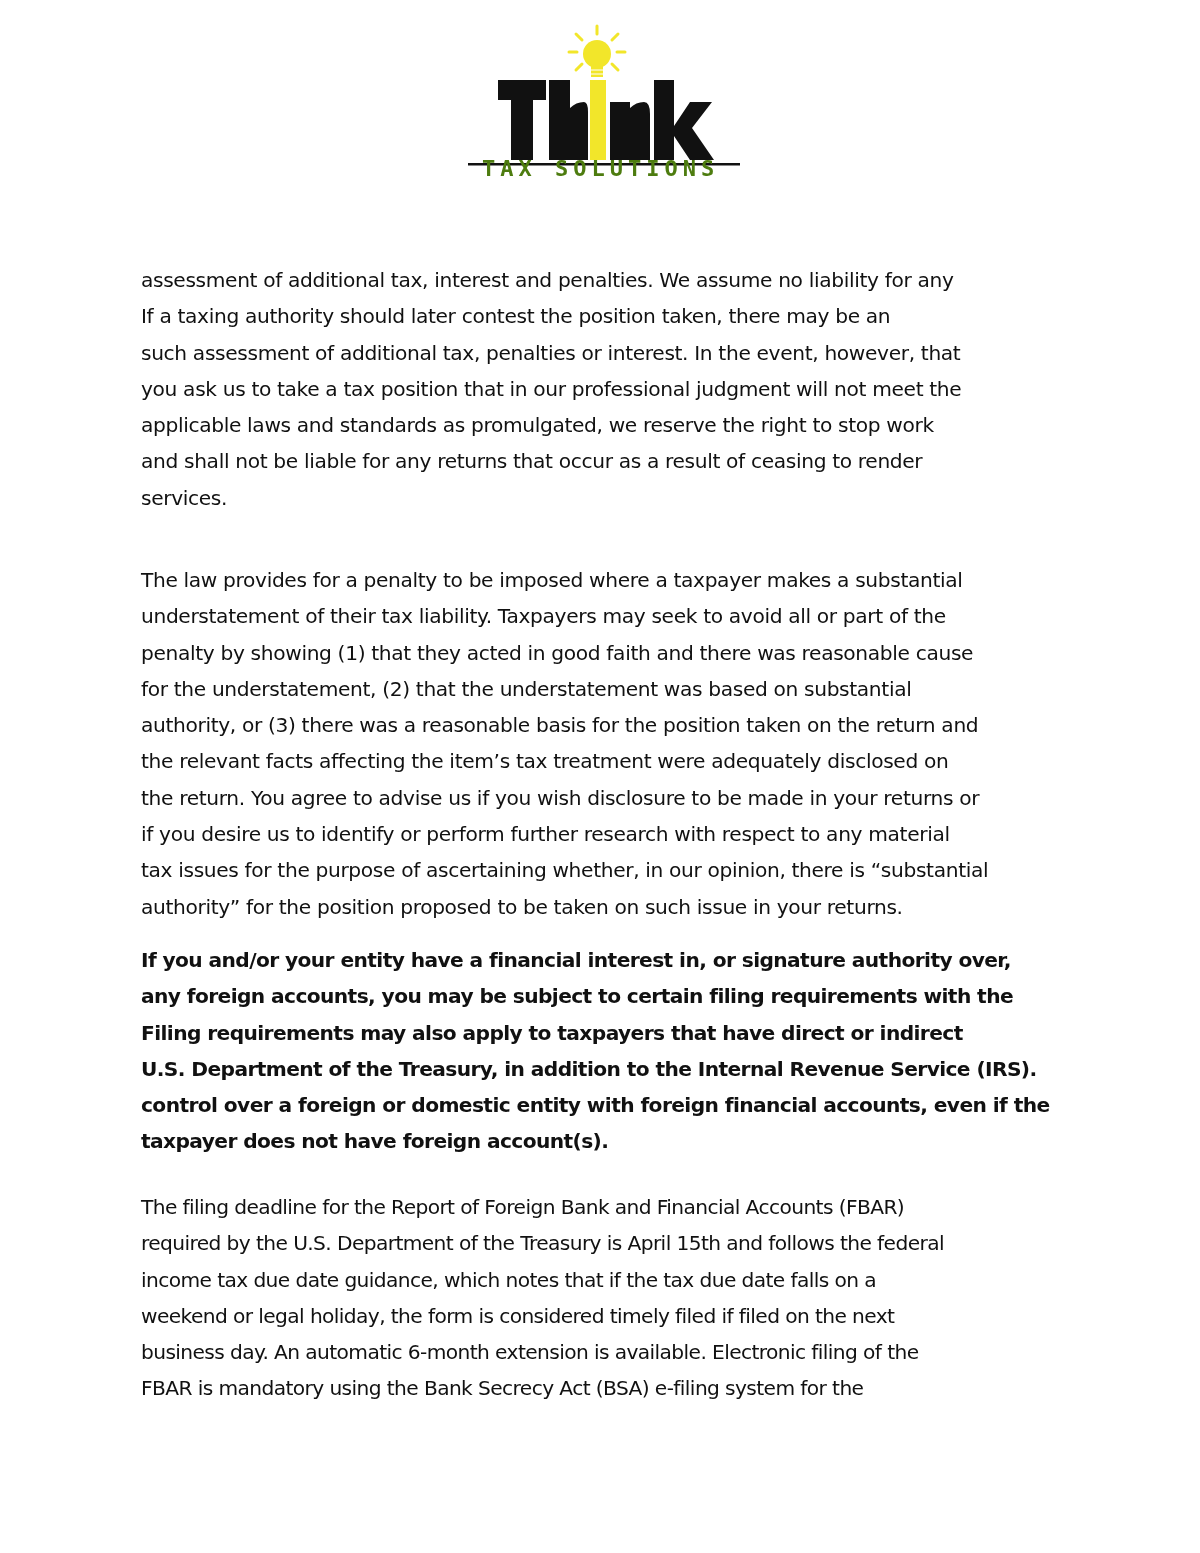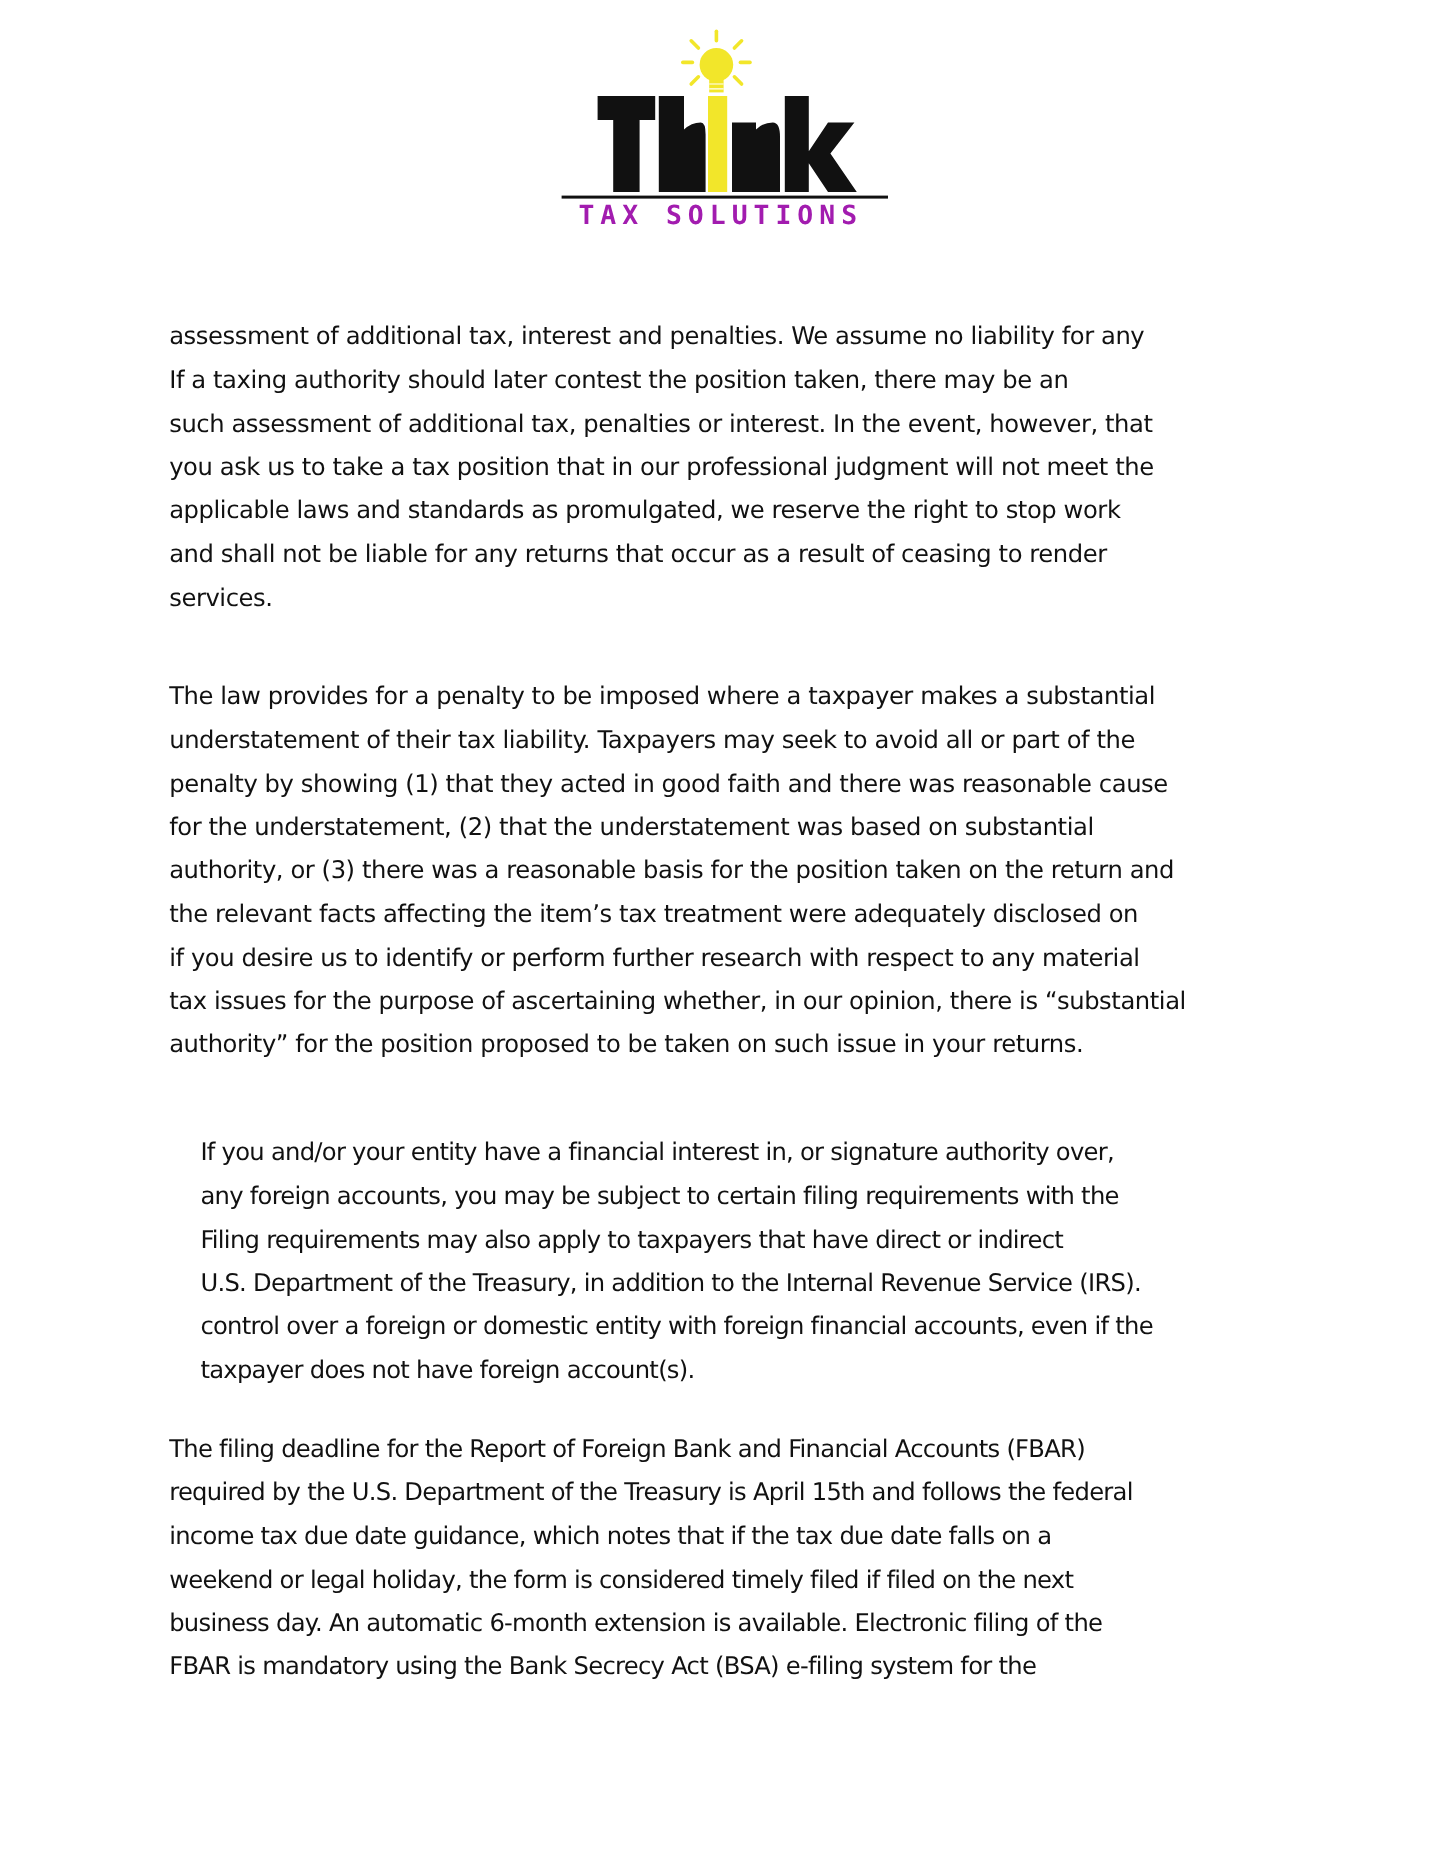--- a/index.html
+++ b/index.html
@@ -14,21 +14,21 @@
     .content {
       position: absolute; left: 141px; top: 262px; width: 930px;
     }
     .para {
       margin: 0; font-size: 20.2px; line-height: 36.3px; letter-spacing: -0.35px;
       white-space: nowrap;
     }
     .para .ln { display: block; }
     .p1 { position: absolute; top: 0; }
     .p2 { position: absolute; top: 284px; margin-top: 16px; }
-    .p3 { position: absolute; top: 680px; font-weight: normal; letter-spacing: -0.6px; margin-left: 26px; }
+    .p3 { position: absolute; top: 680px; font-weight: bold; letter-spacing: -0.6px; }
     .p4 { position: absolute; top: 927px; font-weight: normal; letter-spacing: -0.6px; }
   </style>
 </head>
 <body>
 
 <div class="logo">
   <svg width="276" height="176" viewBox="0 0 276 176">
 
     <g stroke="#f2e62a" stroke-width="3" stroke-linecap="round">
       <line x1="131" y1="4" x2="131" y2="12"></line>
@@ -50,41 +50,42 @@
     <path d="M83 58 H104 V86 Q110 80 118 80 Q122 80 122 90 V138 H102 V94 Q102 92 100 92 Q104 92 104 96 V138 H83 Z" fill="#111"></path>
 
     <rect x="124" y="58" width="16" height="80" fill="#f2e62a"></rect>
 
     <path d="M144 80 H164 V86 Q170 80 178 80 Q184 80 184 92 V138 H164 V96 Q164 92 164 92 V138 H144 Z" fill="#111"></path>
 
     <path d="M188 58 H208 V104 L224 80 H246 L226 106 L248 138 H224 L208 114 V138 H188 Z" fill="#111"></path>
 
     <rect x="2" y="141" width="272" height="2.5" fill="#111"></rect>
   </svg>
-  <div style="position:absolute; left:16px; top:146px; width:250px; font-family:'DejaVu Sans Mono', monospace; font-weight:bold; font-size:22px; letter-spacing:5px; text-transform:uppercase; white-space:nowrap; color:#a21caf;">Tax Solutions</div>
+  <div style="position:absolute; left:16px; top:134px; width:250px; font-family:'DejaVu Sans Mono', monospace; font-weight:bold; font-size:22px; letter-spacing:5px; text-transform:uppercase; white-space:nowrap; color:#4d7c0f;">Tax Solutions</div>
 </div>
 
 <div class="content">
   <p class="para p1">
     <span class="ln">assessment of additional tax, interest and penalties. We assume no liability for any</span>
     <span class="ln">If a taxing authority should later contest the position taken, there may be an</span>
     <span class="ln">such assessment of additional tax, penalties or interest. In the event, however, that</span>
     <span class="ln">you ask us to take a tax position that in our professional judgment will not meet the</span>
     <span class="ln">applicable laws and standards as promulgated, we reserve the right to stop work</span>
     <span class="ln">and shall not be liable for any returns that occur as a result of ceasing to render</span>
     <span class="ln">services.</span>
   </p>
 
   <p class="para p2">
     <span class="ln">The law provides for a penalty to be imposed where a taxpayer makes a substantial</span>
     <span class="ln">understatement of their tax liability. Taxpayers may seek to avoid all or part of the</span>
     <span class="ln">penalty by showing (1) that they acted in good faith and there was reasonable cause</span>
     <span class="ln">for the understatement, (2) that the understatement was based on substantial</span>
     <span class="ln">authority, or (3) there was a reasonable basis for the position taken on the return and</span>
     <span class="ln">the relevant facts affecting the item’s tax treatment were adequately disclosed on</span>
+    <span class="ln">the return. You agree to advise us if you wish disclosure to be made in your returns or</span>
     <span class="ln">if you desire us to identify or perform further research with respect to any material</span>
     <span class="ln">tax issues for the purpose of ascertaining whether, in our opinion, there is “substantial</span>
     <span class="ln">authority” for the position proposed to be taken on such issue in your returns.</span>
   </p>
 
   <p class="para p3">
     <span class="ln">If you and/or your entity have a financial interest in, or signature authority over,</span>
     <span class="ln">any foreign accounts, you may be subject to certain filing requirements with the</span>
     <span class="ln">Filing requirements may also apply to taxpayers that have direct or indirect</span>
     <span class="ln">U.S. Department of the Treasury, in addition to the Internal Revenue Service (IRS).</span>

